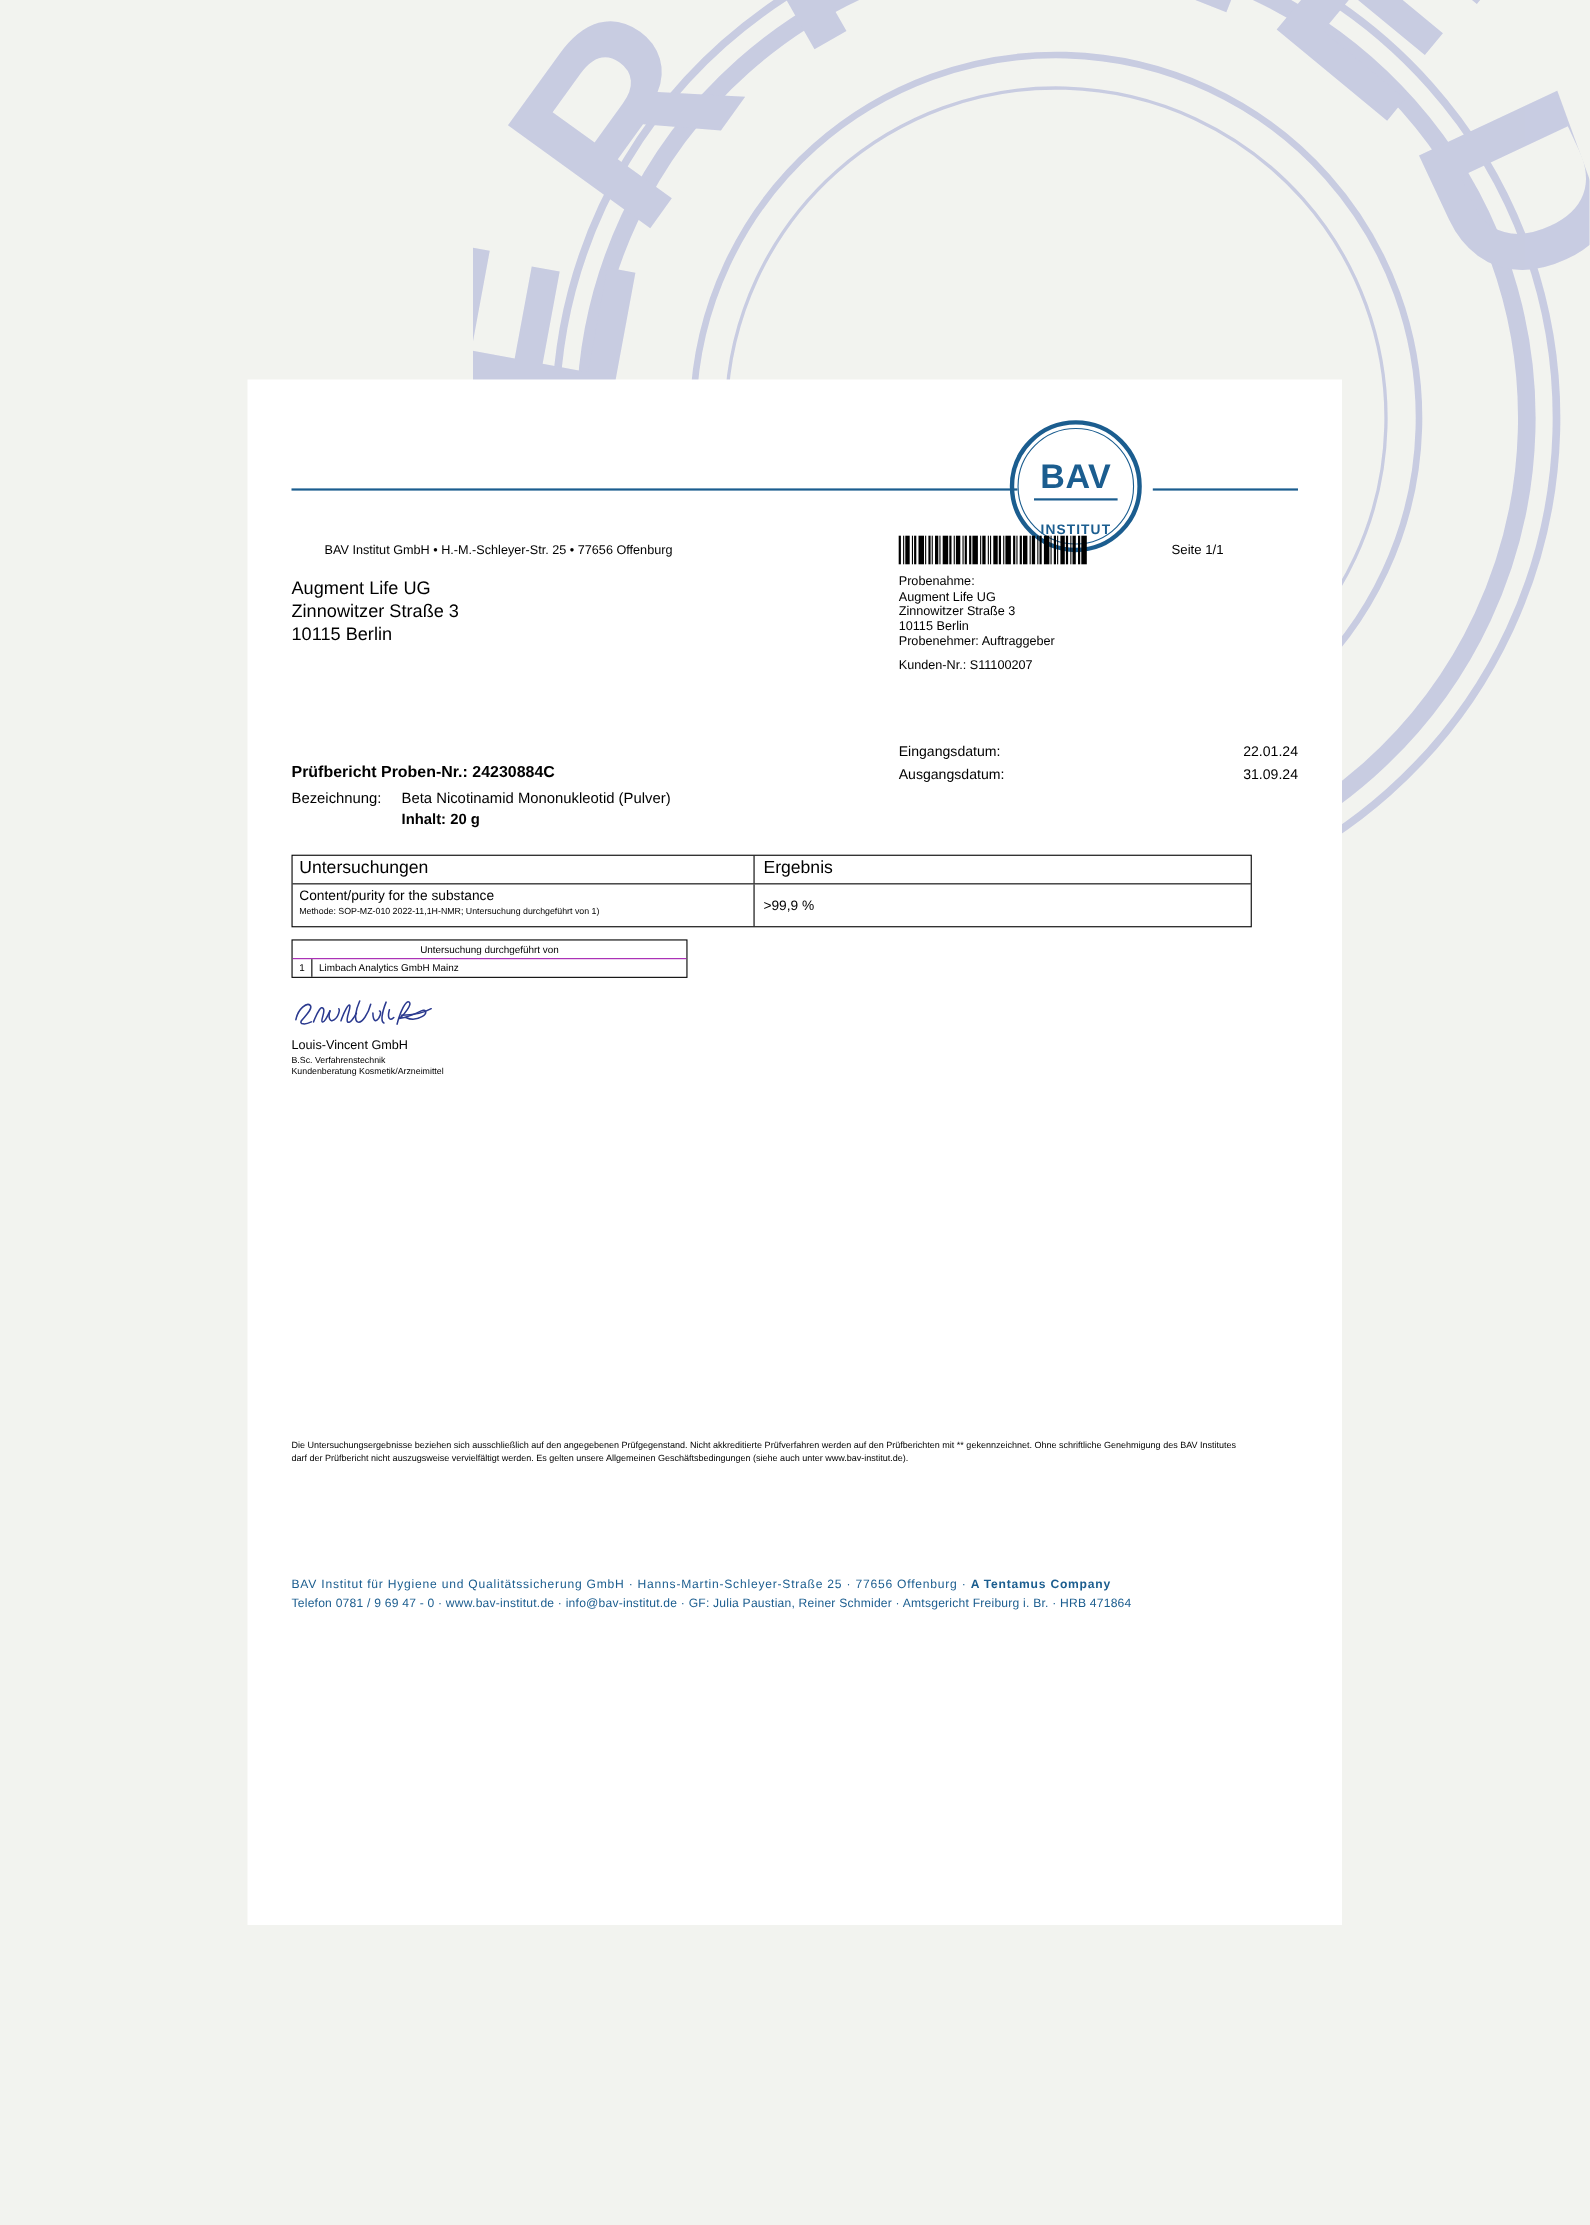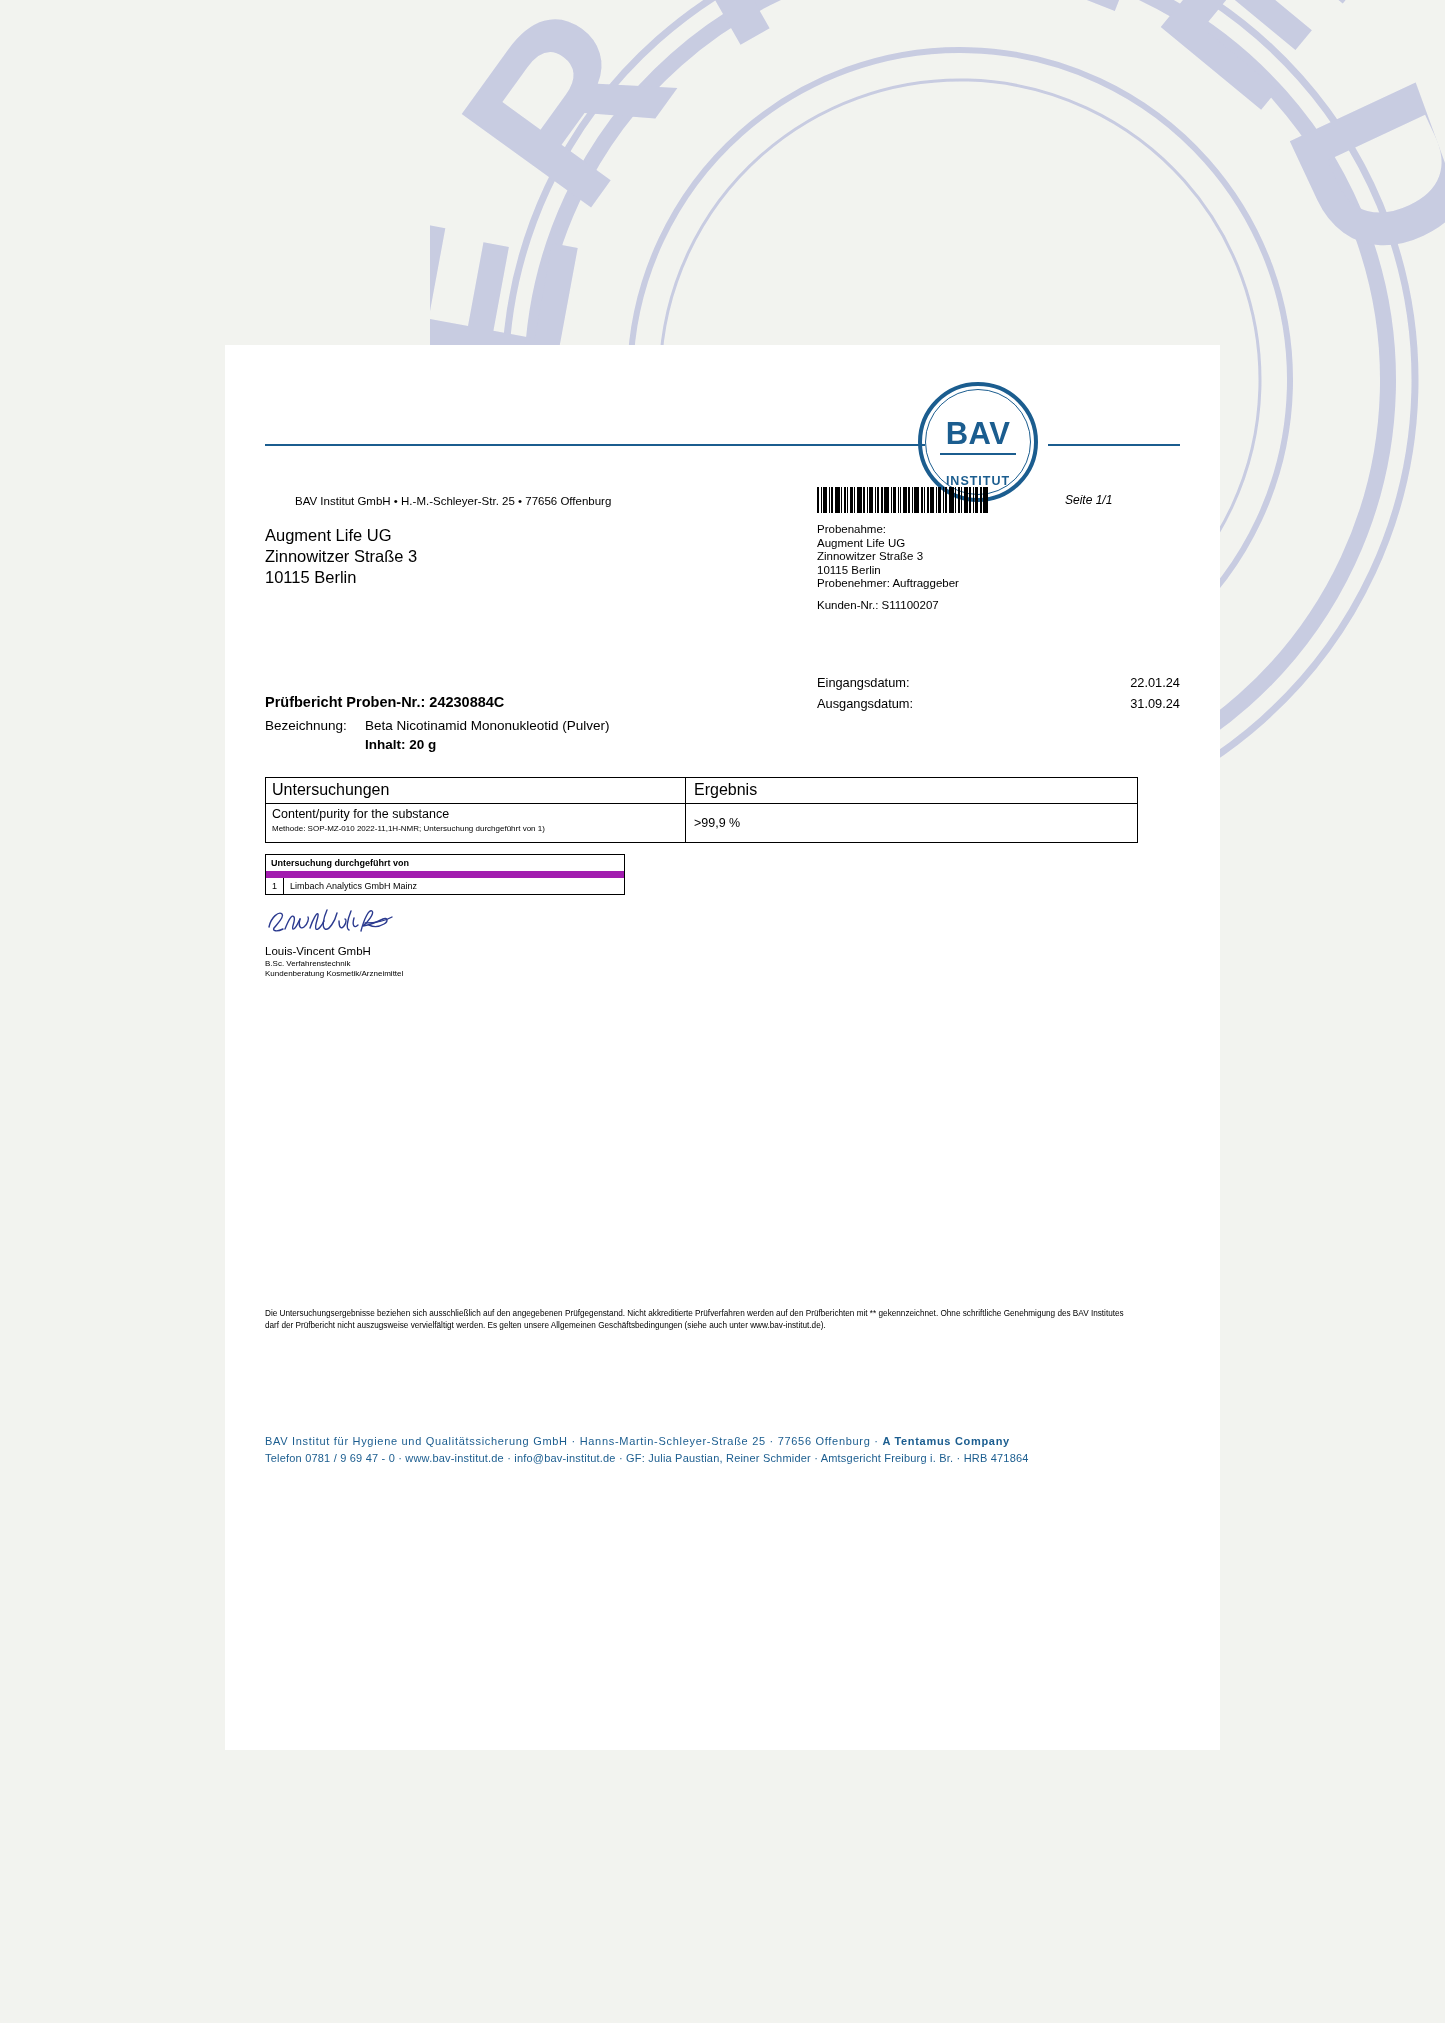--- a/index.html
+++ b/index.html
@@ -154,21 +154,20 @@
     height: 26px;
     margin-right: 1.5px;
     vertical-align: top;
   }
   #page-indicator {
     position: absolute;
     left: 840px;
     top: 148px;
     font-size: 12px;
     white-space: nowrap;
-    font-style: italic;
   }
 
   
   #sample-block {
     position: absolute;
     left: 592px;
     top: 178px;
     font-size: 11.5px;
     line-height: 13.6px;
     white-space: nowrap;
@@ -270,23 +269,24 @@
     position: absolute;
     left: 40px;
     top: 509px;
     width: 360px;
     border: 1px solid #000;
     box-sizing: border-box;
     background: #fff;
   }
   #lab-table .l-head {
     font-size: 9px;
-    font-weight: bold;
+    font-weight: normal;
     padding: 3px 5px;
-    border-bottom: 7px solid #a21caf;
+    border-bottom: 1px solid #a21caf;
+    text-align: center;
   }
   #lab-table .l-row {
     display: flex;
     font-size: 9px;
   }
   #lab-table .l-row .n {
     width: 18px;
     border-right: 1px solid #000;
     box-sizing: border-box;
     padding: 3px 0 3px 0;

